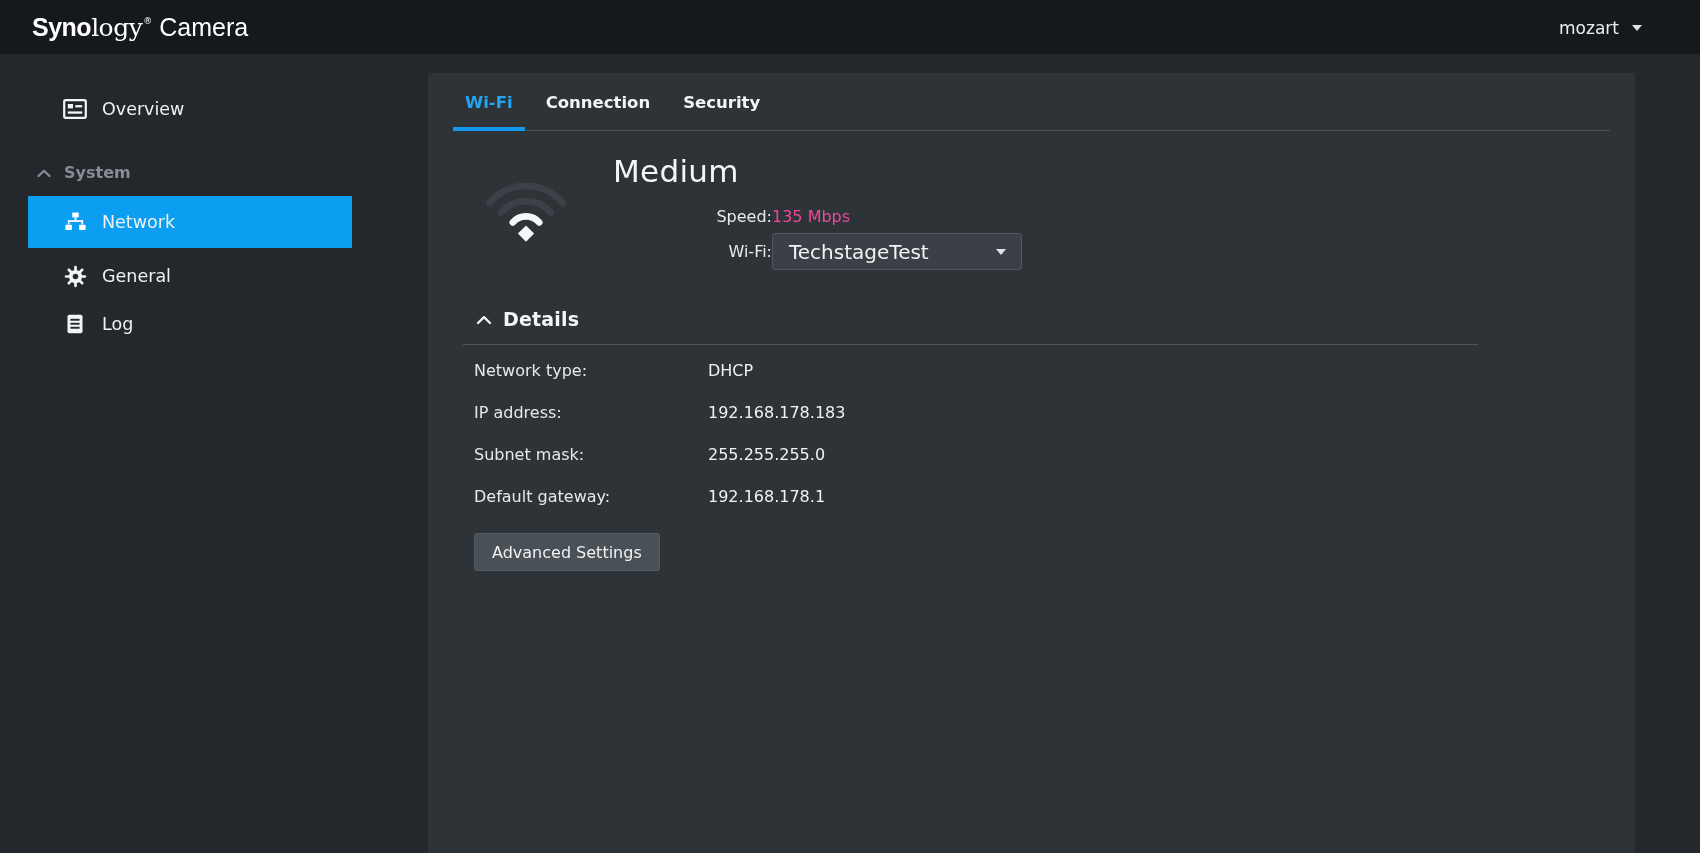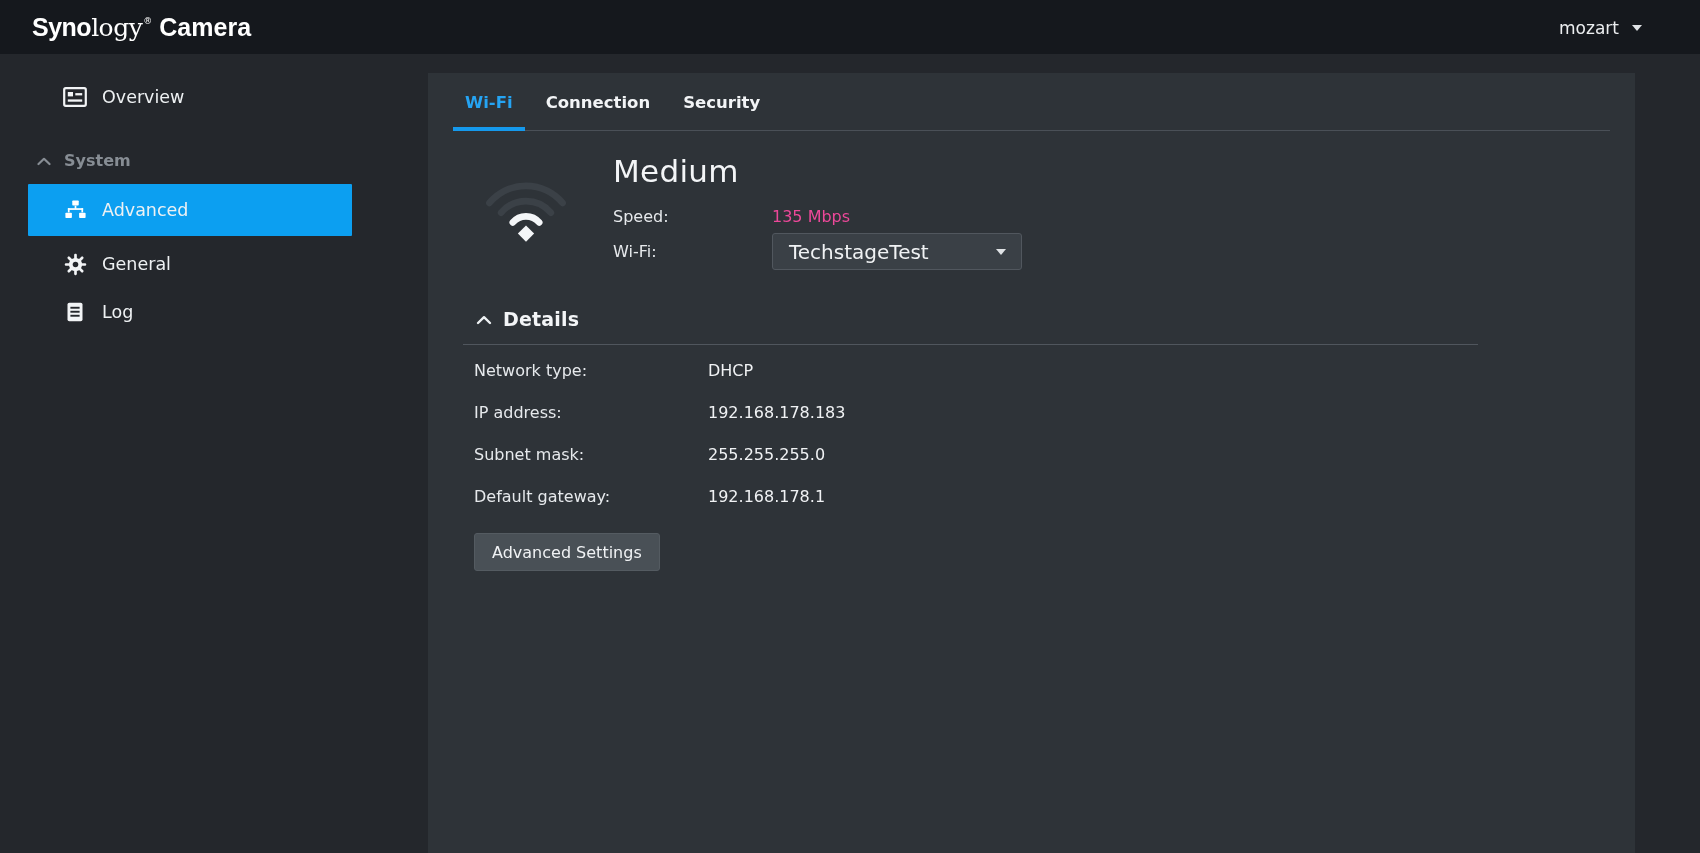--- a/index.html
+++ b/index.html
@@ -15,34 +15,34 @@
   .topbar {
     position: absolute; left: 0; top: 0; width: 1700px; height: 59px;
     background: #15181d;
     display: flex; align-items: center; justify-content: space-between;
     padding: 0 58px 4px 32px;
   }
   .logo { display: flex; align-items: baseline; color: #ffffff; font-size: 25px; cursor: default; }
   .logo .syno { font-family: "Liberation Sans", sans-serif; font-weight: 700; letter-spacing: -0.5px; }
   .logo .logy { font-family: "DejaVu Serif", "Liberation Serif", serif; font-weight: 400; letter-spacing: -0.5px; }
   .logo .reg  { font-size: 9px; vertical-align: top; position: relative; top: -12px; margin-left: 1px; }
-  .logo .product { font-family: "Liberation Sans", sans-serif; font-weight: 700; margin-left: 7px; }
+  .logo .product { font-family: "Liberation Sans", sans-serif; font-weight: 400; margin-left: 7px; }
   .user-menu { display: flex; align-items: center; gap: 13px; cursor: pointer; }
   .user-menu .name { font-size: 17px; color: #eceef0; }
   .caret-down {
     width: 0; height: 0;
     border-left: 5.5px solid transparent; border-right: 5.5px solid transparent;
     border-top: 6.5px solid #dfe2e5;
   }
 
   
   .app { position: absolute; left: 0; top: 54px; right: 0; bottom: 0; background: #24272c; }
 
   
-  .sidebar { position: absolute; left: 0; top: 0; width: 440px; bottom: 0; padding-top: 20px; }
+  .sidebar { position: absolute; left: 0; top: 0; width: 440px; bottom: 0; padding-top: 32px; }
   .nav-item {
     height: 46px; display: flex; align-items: center; gap: 15px;
     padding-left: 63px; font-size: 17.5px; color: #eef1f3; cursor: pointer;
   }
   .nav-item .ic { width: 24px; display: flex; justify-content: center; }
   .section-gap { height: 20px; }
   .section-header {
     height: 40px; display: flex; align-items: center; gap: 13px;
     padding-left: 37px; color: #878d94; font-size: 16px; font-weight: 700; cursor: pointer;
   }
@@ -68,21 +68,21 @@
   }
   .tab.active { color: #25a4f3; border-bottom-color: #1599ec; }
 
   .content { padding: 20px 25px 0 46px; }
 
   
   .signal-header { display: flex; gap: 39px; margin-left: 4px; }
   .signal-icon { width: 96px; padding-top: 8px; }
   .signal-info { padding-top: 0; }
   .signal-quality { font-size: 31px; font-weight: 400; color: #f3f5f7; line-height: 40px; margin-bottom: 10px; letter-spacing: 0.3px; }
-  .mini-row { display: flex; align-items: center; min-height: 30px; font-size: 16px; }
+  .mini-row { display: flex; align-items: center; min-height: 30px; font-size: 16px; text-align: right; }
   .mini-row .lbl { width: 159px; color: #e6e9ec; }
   .mini-row .val { color: #ec4899; }
   .mini-row.select-row { margin-top: 2px; min-height: 37px; }
 
   .select {
     width: 250px; height: 37px; background: #3a4046; border: 1px solid #51575e;
     border-radius: 3px; display: flex; align-items: center; justify-content: space-between;
     padding: 0 15px 0 16px; font-size: 20px; color: #f0f2f4; cursor: pointer;
   }
 
@@ -150,21 +150,21 @@
         <svg viewBox="0 0 24 21" width="23" height="20">
           <rect x="8.6" y="0.5" width="6.8" height="5.4" rx="0.8" fill="#ffffff"></rect>
           <rect x="11.1" y="5.9" width="1.8" height="3.4" fill="#ffffff"></rect>
           <rect x="4" y="8.6" width="16" height="1.8" fill="#ffffff"></rect>
           <rect x="4" y="8.6" width="1.8" height="4.4" fill="#ffffff"></rect>
           <rect x="18.2" y="8.6" width="1.8" height="4.4" fill="#ffffff"></rect>
           <rect x="1.4" y="13.4" width="6.8" height="5.4" rx="0.8" fill="#ffffff"></rect>
           <rect x="15.8" y="13.4" width="6.8" height="5.4" rx="0.8" fill="#ffffff"></rect>
         </svg>
       </span>
-      <span>Advanced</span>
+      <span>Network</span>
     </div>
 
     <div class="nav-item sub">
       <span class="ic">
         <svg viewBox="0 0 24 24" width="23" height="23">
           <g fill="#f2f4f6">
             <rect x="10.6" y="0.8" width="2.8" height="22.4" rx="1.2"></rect>
             <rect x="10.6" y="0.8" width="2.8" height="22.4" rx="1.2" transform="rotate(45 12 12)"></rect>
             <rect x="10.6" y="0.8" width="2.8" height="22.4" rx="1.2" transform="rotate(90 12 12)"></rect>
             <rect x="10.6" y="0.8" width="2.8" height="22.4" rx="1.2" transform="rotate(135 12 12)"></rect>

